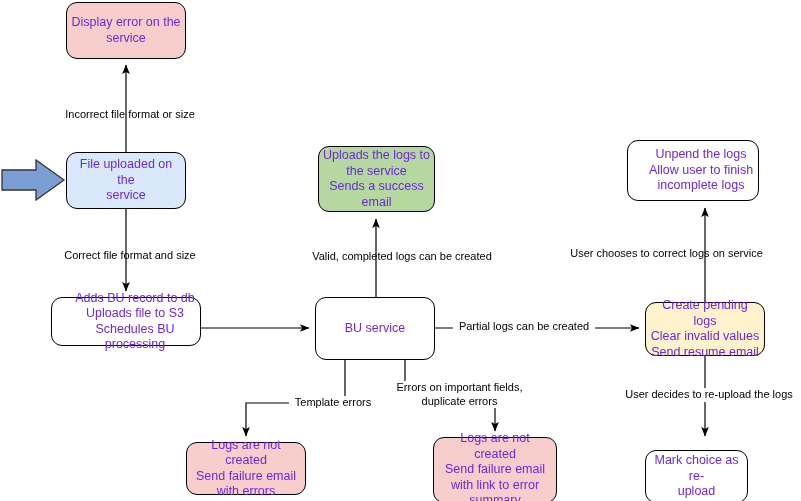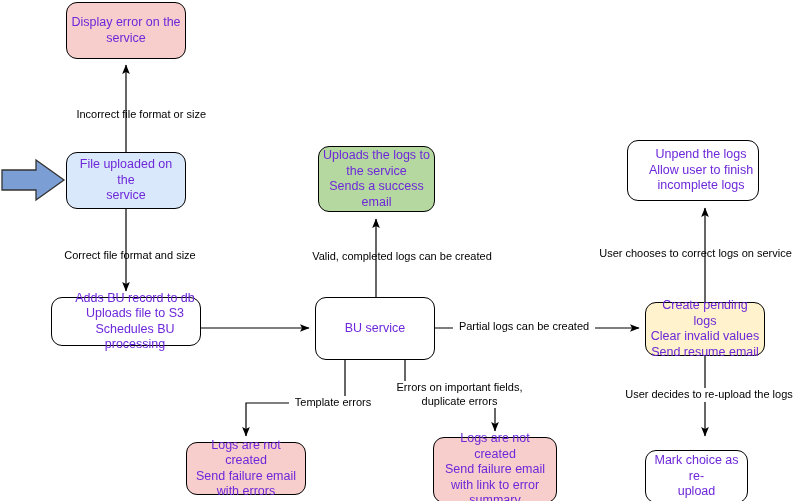--- a/index.html
+++ b/index.html
@@ -115,29 +115,29 @@
 with errors</div>
 
   <div class="node" style="left:433px; top:437px; width:124px; height:66px; background:#f8cecc;">Logs are not created
 Send failure email
 with link to error
 summary</div>
 
   <div class="node" style="left:645px; top:422px; width:103px; height:53px; background:#ffffff;margin-top:28px;">Mark choice as re-
 upload</div>
 
-  <div class="edge-label" style="left:54px; top:108px; width:152px;text-align:right;">Incorrect file format or size</div>
+  <div class="edge-label" style="left:54px; top:108px; width:152px;">Incorrect file format or size</div>
 
   <div class="edge-label" style="left:54px; top:249px; width:152px;text-align:center;">Correct file format and size</div>
 
   <div class="edge-label" style="left:281px; top:250px; width:194px;margin-left:24px;">Valid, completed logs can be created</div>
 
   <div class="edge-label" style="left:453px; top:320px; width:142px; background:#ffffff;">Partial logs can be created</div>
 
-  <div class="edge-label" style="left:597px; top:247px; width:197px;">User chooses to correct logs on service</div>
+  <div class="edge-label" style="left:568px; top:247px; width:197px;">User chooses to correct logs on service</div>
 
   <div class="edge-label" style="left:614px; top:388px; width:190px; background:#ffffff;">User decides to re-upload the logs</div>
 
   <div class="edge-label" style="left:289px; top:396px; width:88px; background:#ffffff;">Template errors</div>
 
   <div class="edge-label" style="left:393px; top:381px; width:133px; background:#ffffff;">Errors on important fields,
 duplicate errors</div>
 
 </div>
 

